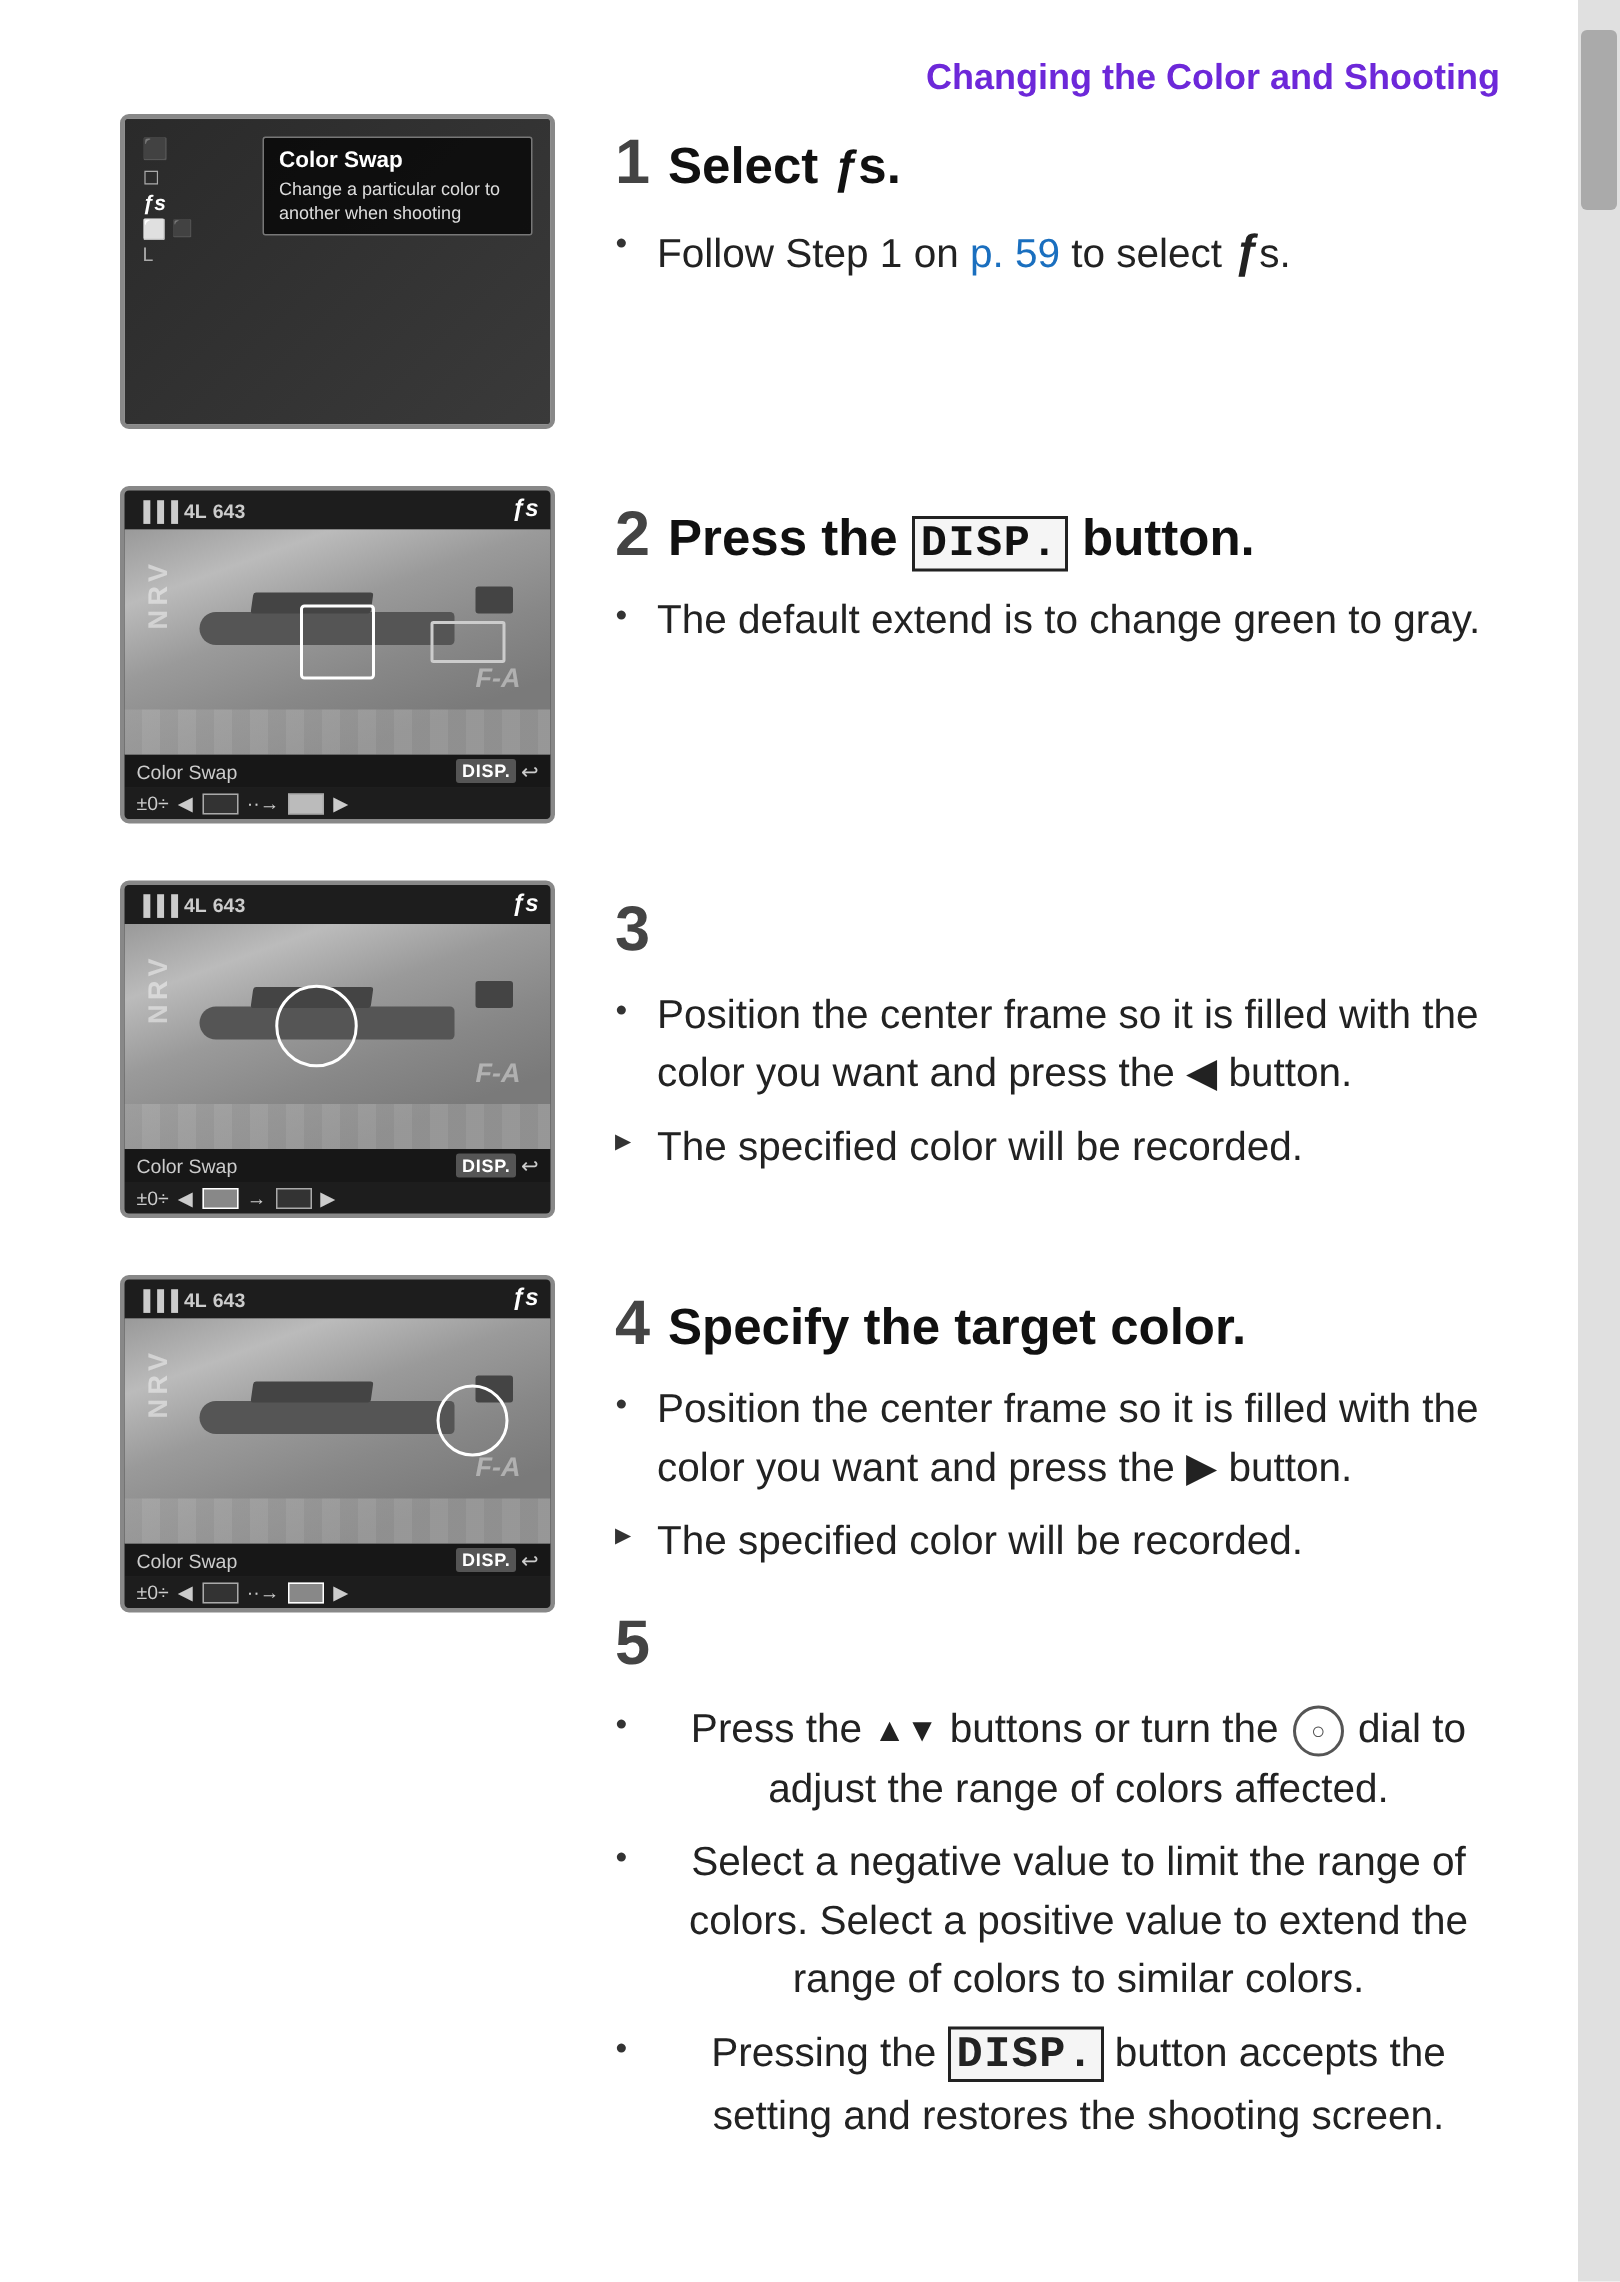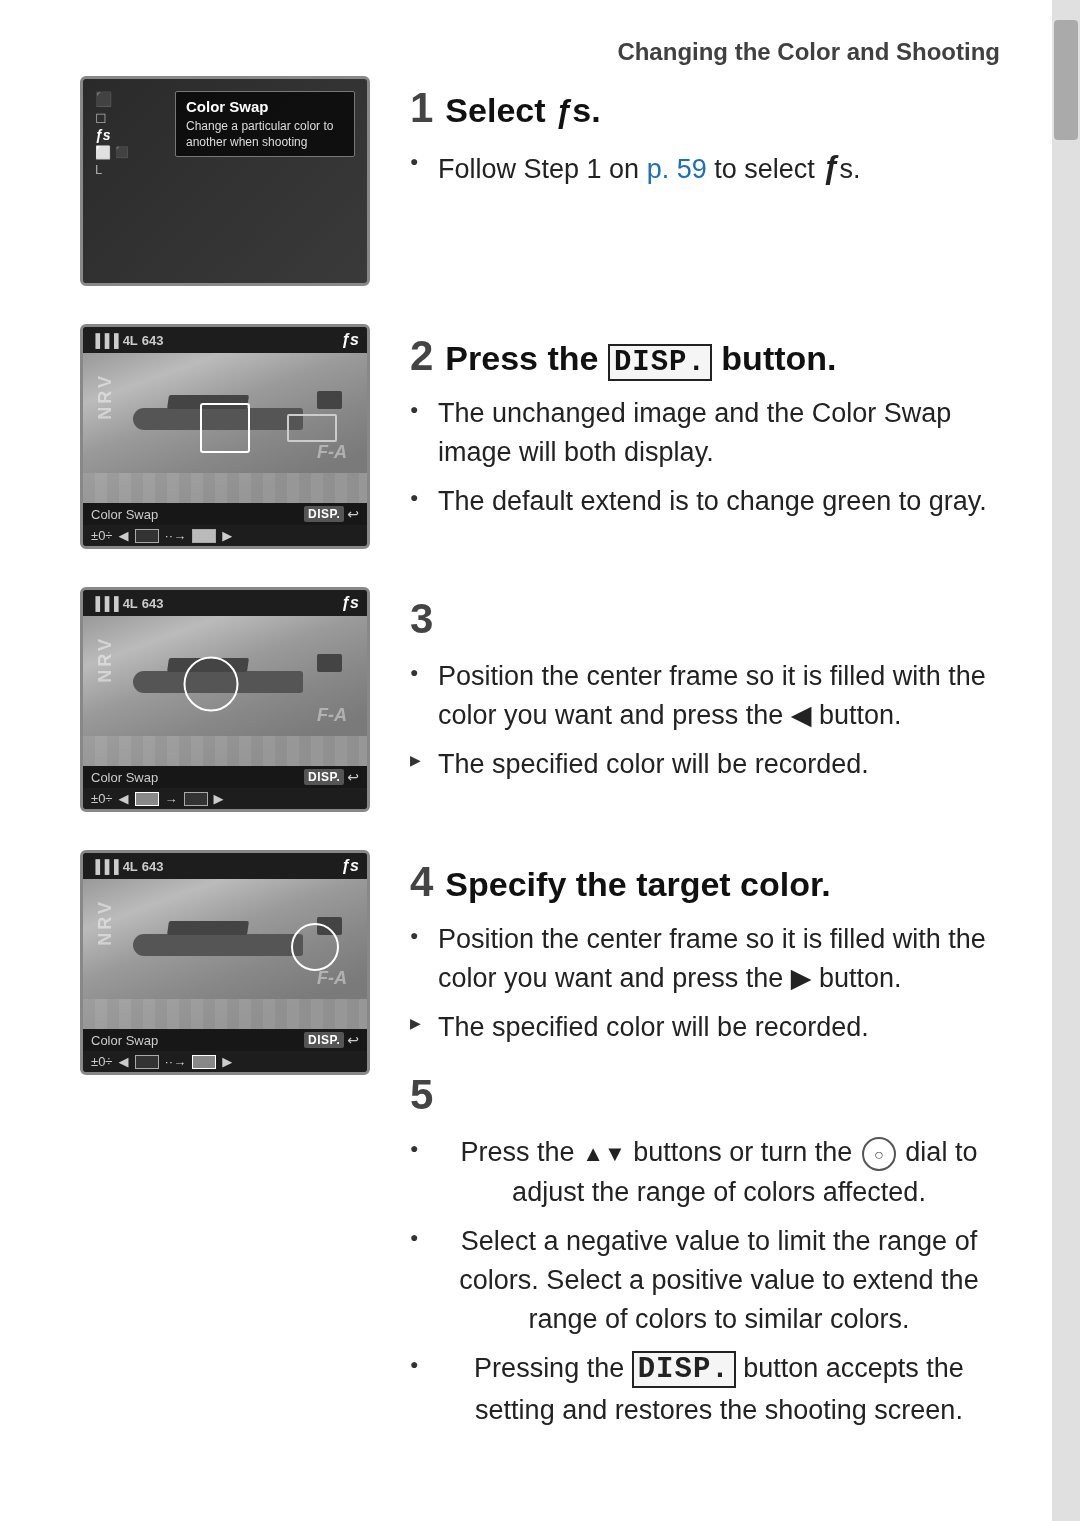--- a/index.html
+++ b/index.html
@@ -11,21 +11,21 @@
       font-size: 28px;
       color: #222;
       position: relative;
     }
 
     .page-header {
       text-align: right;
       padding: 38px 80px 10px 0;
       font-size: 24px;
       font-weight: bold;
-      color: #404040;
+      color: #6d28d9;
       border-bottom: none;
     }
 
     .scrollbar {
       position: absolute;
       right: 0;
       top: 0;
       width: 28px;
       height: 1521px;
       background: #e0e0e0;
@@ -450,21 +450,20 @@
           <span>▶</span>
         </div>
       </div>
     </div>
     <div class="step-text">
       <div class="step-title">
         <span class="num">2</span>
         <span>Press the <span class="disp-btn">DISP.</span> button.</span>
       </div>
       <ul class="bullet-list">
-        <li class="circle">The unchanged image and the Color Swap image will both display.</li>
         <li class="circle">The default extend is to change green to gray.</li>
       </ul>
     </div>
   </div>
 
   <div class="step-row">
     <div class="step-image">
       <div class="cam-screen">
         <div class="screen-top-bar">
           <div class="screen-top-icons">

